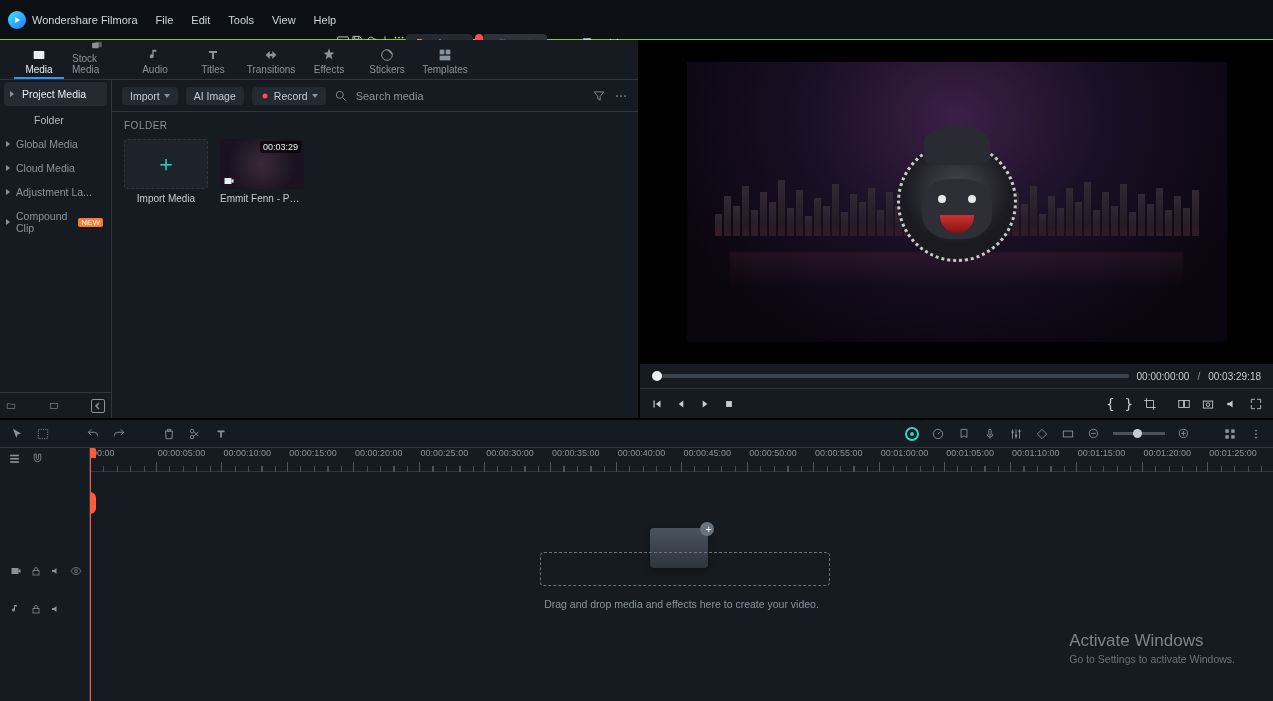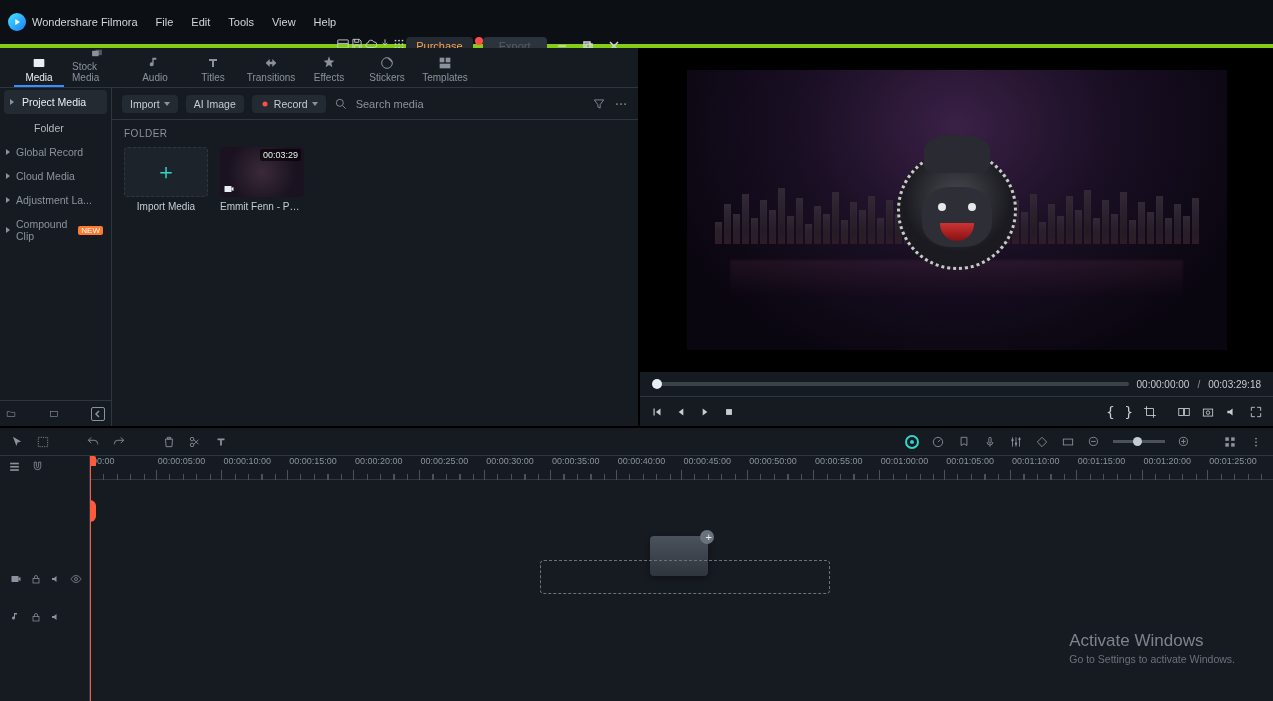--- a/index.html
+++ b/index.html
@@ -23,24 +23,24 @@
     width:1273px;height:701px;
     background:var(--bg0);
     color:var(--text);
     font-size:11px;
     overflow:hidden;
     position:relative;
   }
 
   
   .titlebar{
-    height:48px;background:var(--topbar);
+    height:40px;background:var(--topbar);
     display:flex;align-items:center;
     padding:0 14px 0 8px;
-    border-bottom:4px solid #84cc16;
+    border-bottom:1px solid #84cc16;
   }
   .logo{
     width:18px;height:18px;border-radius:50%;
     background:linear-gradient(135deg,#3fe7ff 0%,#2079ff 100%);
     display:flex;align-items:center;justify-content:center;
     margin-right:6px;
   }
   .logo svg{width:10px;height:10px;fill:#fff;}
   .appname{font-size:11px;color:#cfd6dd;margin-right:18px;}
   .menu{display:flex;gap:18px;}
@@ -452,21 +452,21 @@
       <div class="lib-side">
         <div class="side-item sel">
           <span class="tri"></span>
           <span>Project Media</span>
         </div>
         <div class="side-item" style="padding-left:34px;color:#b0b8c0;">
           <span>Folder</span>
         </div>
         <div class="side-item">
           <span class="tri"></span>
-          <span>Global Record</span>
+          <span>Global Media</span>
         </div>
         <div class="side-item">
           <span class="tri"></span>
           <span>Cloud Media</span>
         </div>
         <div class="side-item">
           <span class="tri"></span>
           <span>Adjustment La...</span>
         </div>
         <div class="side-item">
@@ -801,19 +801,20 @@
         <div class="tick">00:01:20:00<div class="mn"></div></div>
         <div class="tick">00:01:25:00<div class="mn"></div></div>
       </div>
     <div class="playhead">
         <div class="knob"></div>
       </div>
     <div class="drop-clip">
         <span class="pls">+</span>
       </div>
     <div class="drop-zone"></div>
+    <div class="drop-text">Drag and drop media and effects here to create your video.</div>
   </div>
 </div>
 
 <div class="watermark">
   <div class="t1">Activate Windows</div>
   <div class="t2">Go to Settings to activate Windows.</div>
 </div>
 
 </body></html>

